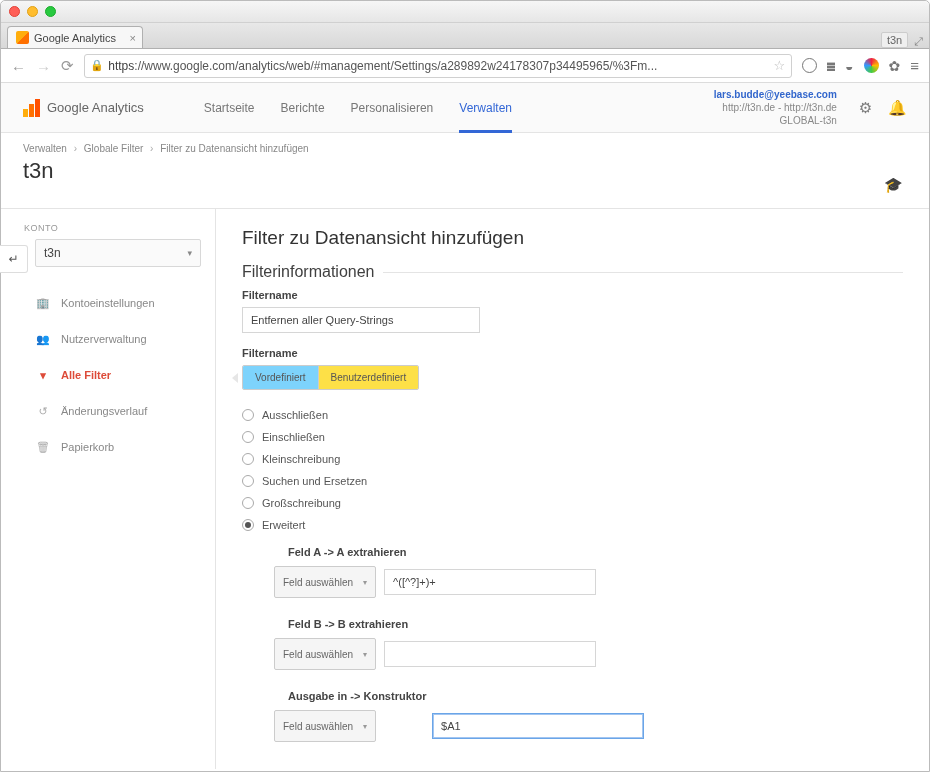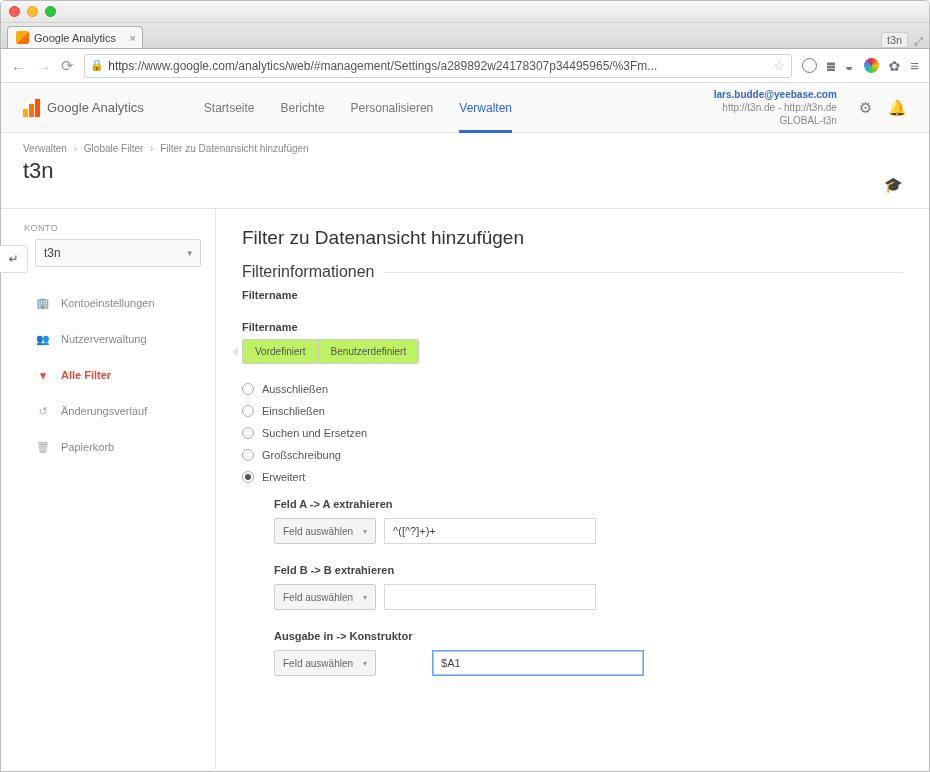--- a/index.html
+++ b/index.html
@@ -70,31 +70,31 @@
 .navitem.active .ic { color: #dd4b39; }
 
 
 .maincol { flex: 1; border-left: 1px solid #e4e4e4; padding: 18px 26px; min-height: 560px; }
 .h1 { font-size: 19px; color: #333; margin-bottom: 14px; }
 .section-head { font-size: 16px; color: #404040; display: flex; align-items: center; margin: 14px 0 8px; }
 .section-head .line { flex: 1; height: 1px; background: #e4e4e4; margin-left: 8px; }
 .lbl { font-size: 11px; font-weight: bold; color: #444; margin-bottom: 6px; }
 .txtinput { width: 238px; height: 26px; border: 1px solid #d6d6d6; padding: 0 8px; font-size: 11px; color: #444; }
 .tabbtns { display: flex; border: 1px solid #ccc; border-radius: 2px; overflow: hidden; width: max-content; margin-bottom: 14px; position: relative; }
-.tabbtn { font-size: 10px; padding: 6px 12px; background: #bef264; color: #555; cursor: pointer; }
+.tabbtn { font-size: 10px; padding: 6px 12px; background: #7dd3fc; color: #555; cursor: pointer; }
 .tabbtn + .tabbtn { border-left: 1px solid #ccc; }
-.tabbtn.active { background: #bef264; }
+.tabbtn.active { background: #fde047; }
 .tabtri { position: absolute; left: -10px; top: 8px; width: 0; height: 0; border-top: 5px solid transparent; border-bottom: 5px solid transparent; border-right: 6px solid #e6e6e6; }
 .radio-row { display: flex; align-items: center; gap: 8px; font-size: 11px; color: #555; height: 22px; }
 .radio { width: 12px; height: 12px; border: 1px solid #aaa; border-radius: 50%; display: flex; align-items: center; justify-content: center; }
 .radio.on::after { content: ''; width: 6px; height: 6px; background: #555; border-radius: 50%; }
 .subblock { margin: 10px 0 20px 32px; }
-.sublbl { font-size: 11px; font-weight: bold; color: #444; margin-bottom: 8px; }
+.sublbl { font-size: 11px; font-weight: bold; color: #444; margin-bottom: 8px; margin-left: 14px; }
 .fieldrow { display: flex; gap: 8px; align-items: center; }
-.dropdown { border: 1px solid #ccc; background: #f5f5f5; height: 26px; display: flex; align-items: center; padding: 0 8px; font-size: 10px; color: #666; gap: 10px; border-radius: 2px; cursor: pointer; }
+.dropdown { border: 1px solid #ccc; background: #f5f5f5; height: 32px; display: flex; align-items: center; padding: 0 8px; font-size: 10px; color: #666; gap: 10px; border-radius: 2px; cursor: pointer; }
 .dropdown .chev { font-size: 8px; color: #999; }
 .wideinput { width: 212px; height: 26px; border: 1px solid #d6d6d6; padding: 0 8px; font-size: 11px; color: #444; }
 .wideinput.focus { border-color: #6aa5e8; box-shadow: 0 0 0 1px #a3c6f1 inset; margin-left: 48px; }
 </style>
 </head>
 <body>
 
 <div class="window">
 
   <div class="titlebar">
@@ -209,38 +209,43 @@
     </div>
 
     <div class="maincol">
       <div class="h1">Filter zu Datenansicht hinzufügen</div>
       <div class="section-head">
         <span>Filterinformationen</span>
         <span class="line"></span>
       </div>
 
       <div class="lbl">Filtername</div>
+      <input class="txtinput" value="Entfernen aller Query-Strings" style="">
 
       <div style="height:14px"></div>
       <div class="lbl">Filtername</div>
       <div style="position:relative; display:inline-block;">
         <div class="tabtri"></div>
         <div class="tabbtns">
           <div class="tabbtn">Vordefiniert</div>
           <div class="tabbtn active">Benutzerdefiniert</div>
         </div>
       </div>
 
       <div class="radio-row">
           <span class="radio"></span>
           <span>Ausschließen</span>
         </div>
       <div class="radio-row">
           <span class="radio"></span>
           <span>Einschließen</span>
+        </div>
+      <div class="radio-row">
+          <span class="radio"></span>
+          <span>Kleinschreibung</span>
         </div>
       <div class="radio-row">
           <span class="radio"></span>
           <span>Suchen und Ersetzen</span>
         </div>
       <div class="radio-row">
           <span class="radio"></span>
           <span>Großschreibung</span>
         </div>
       <div class="radio-row">

